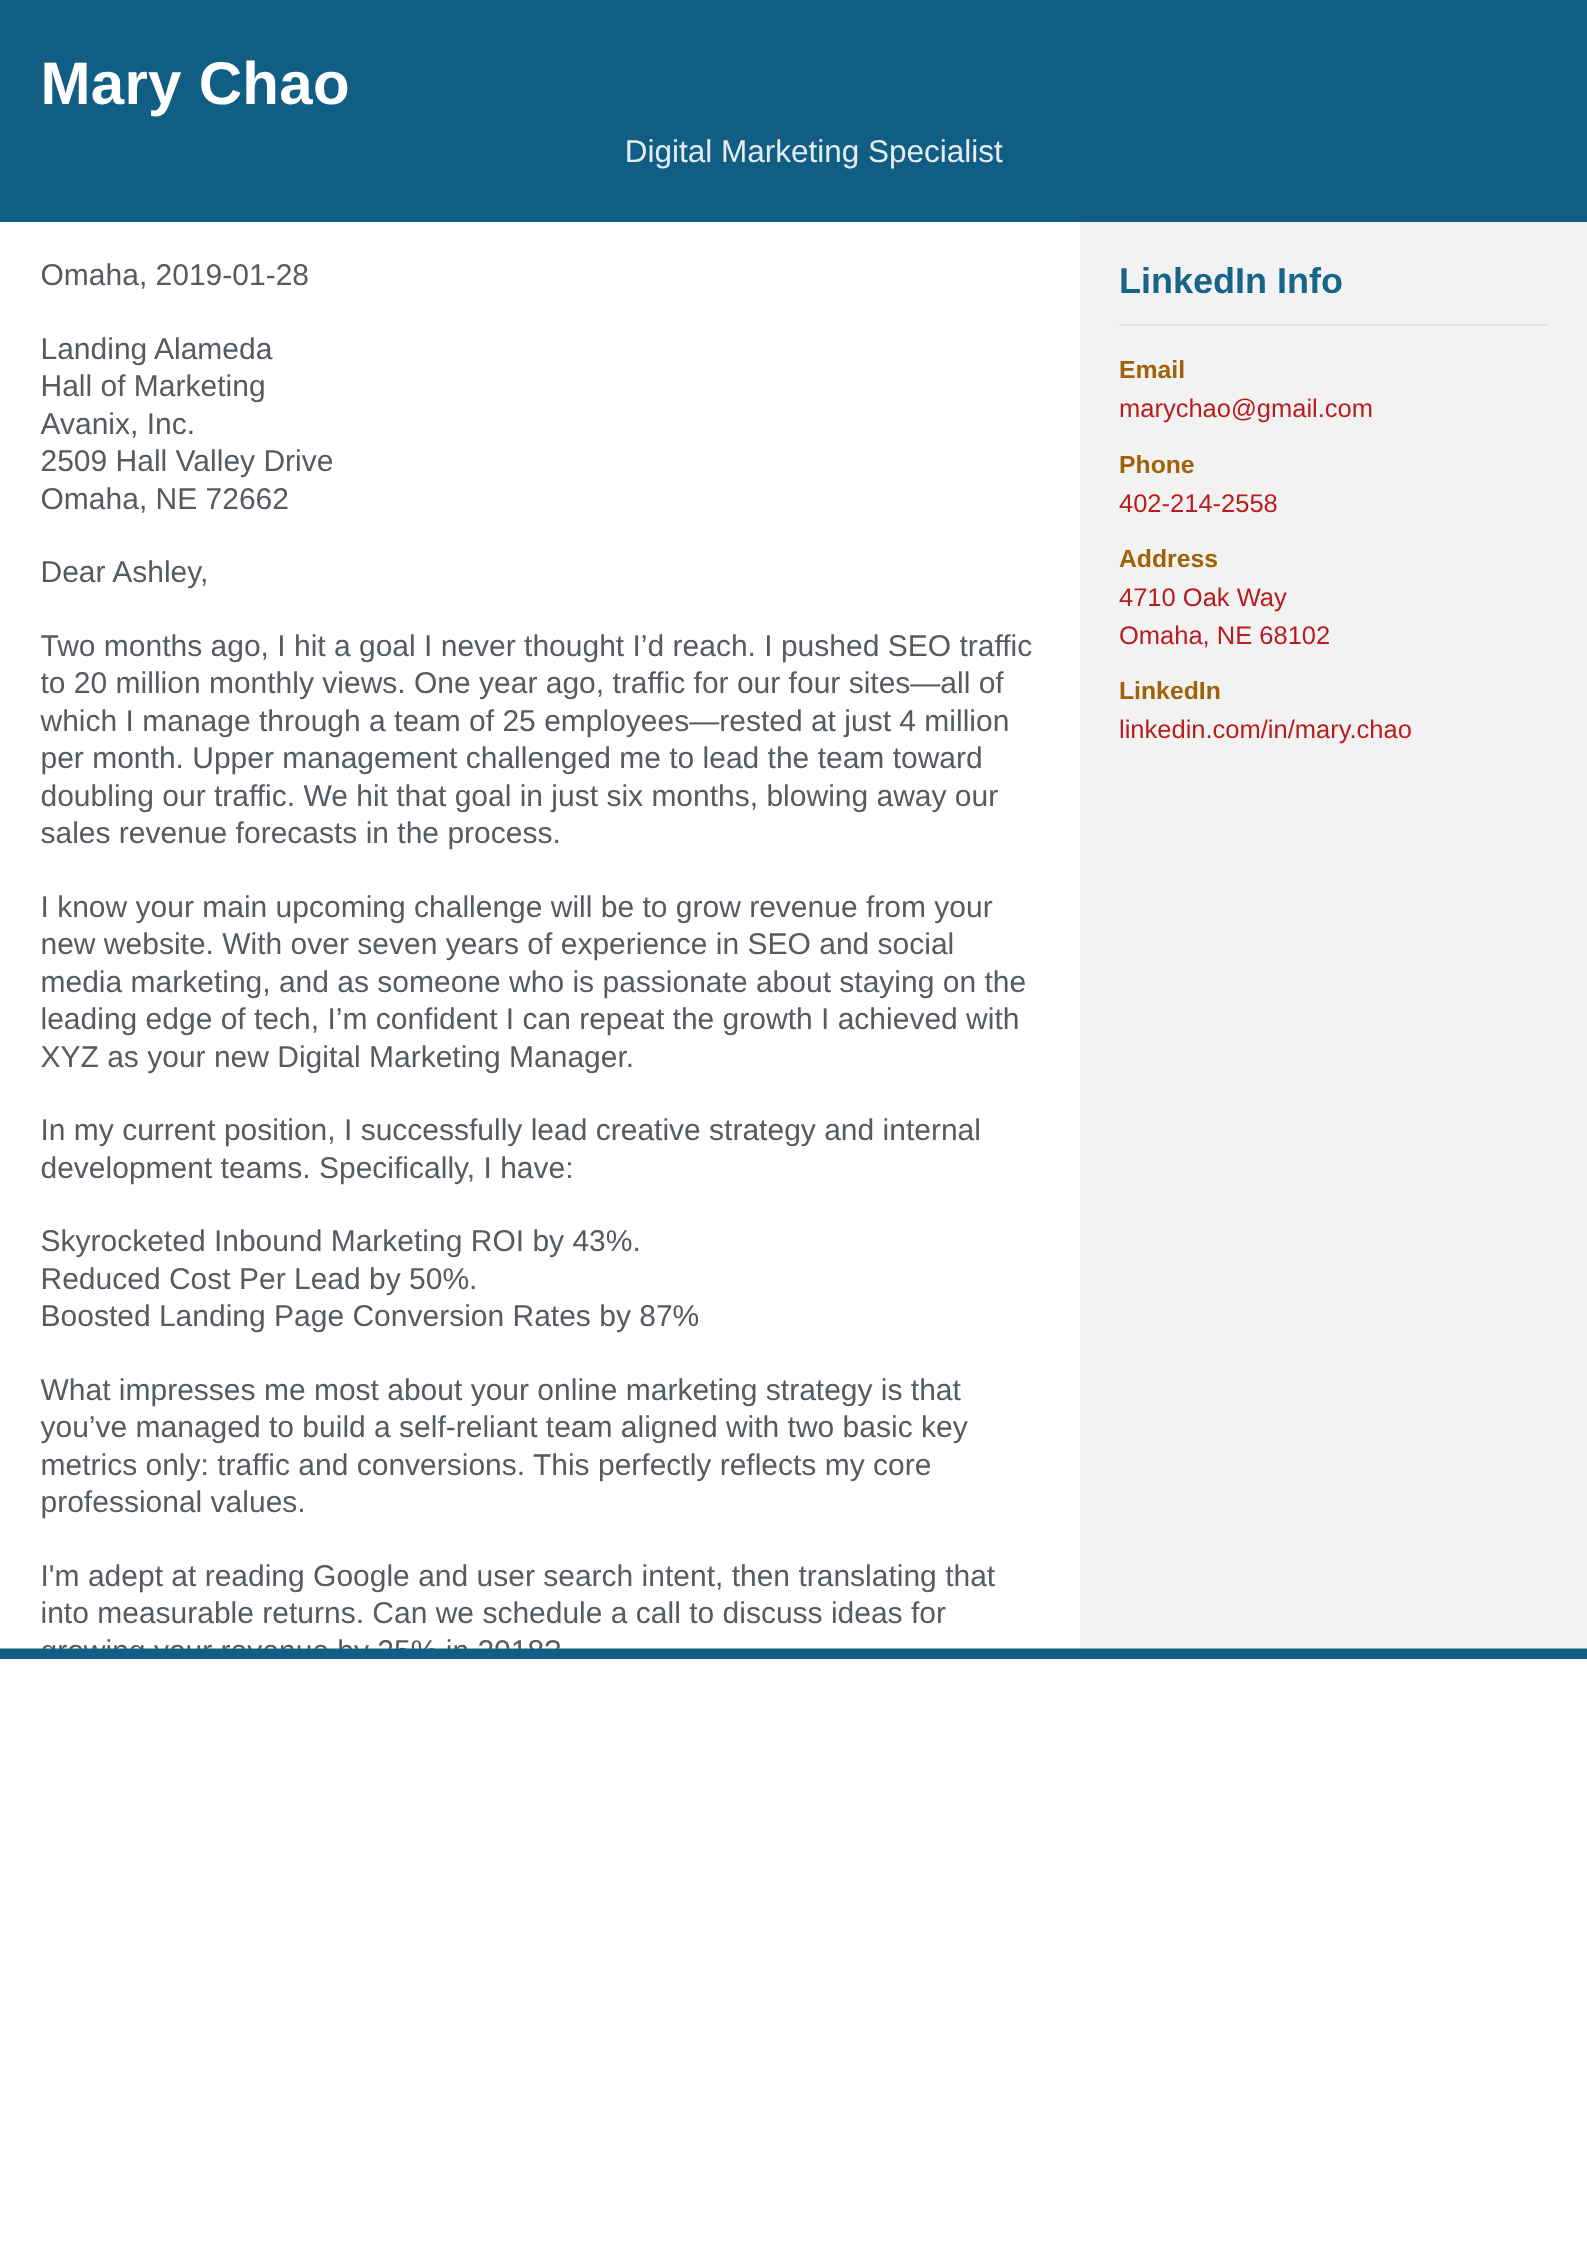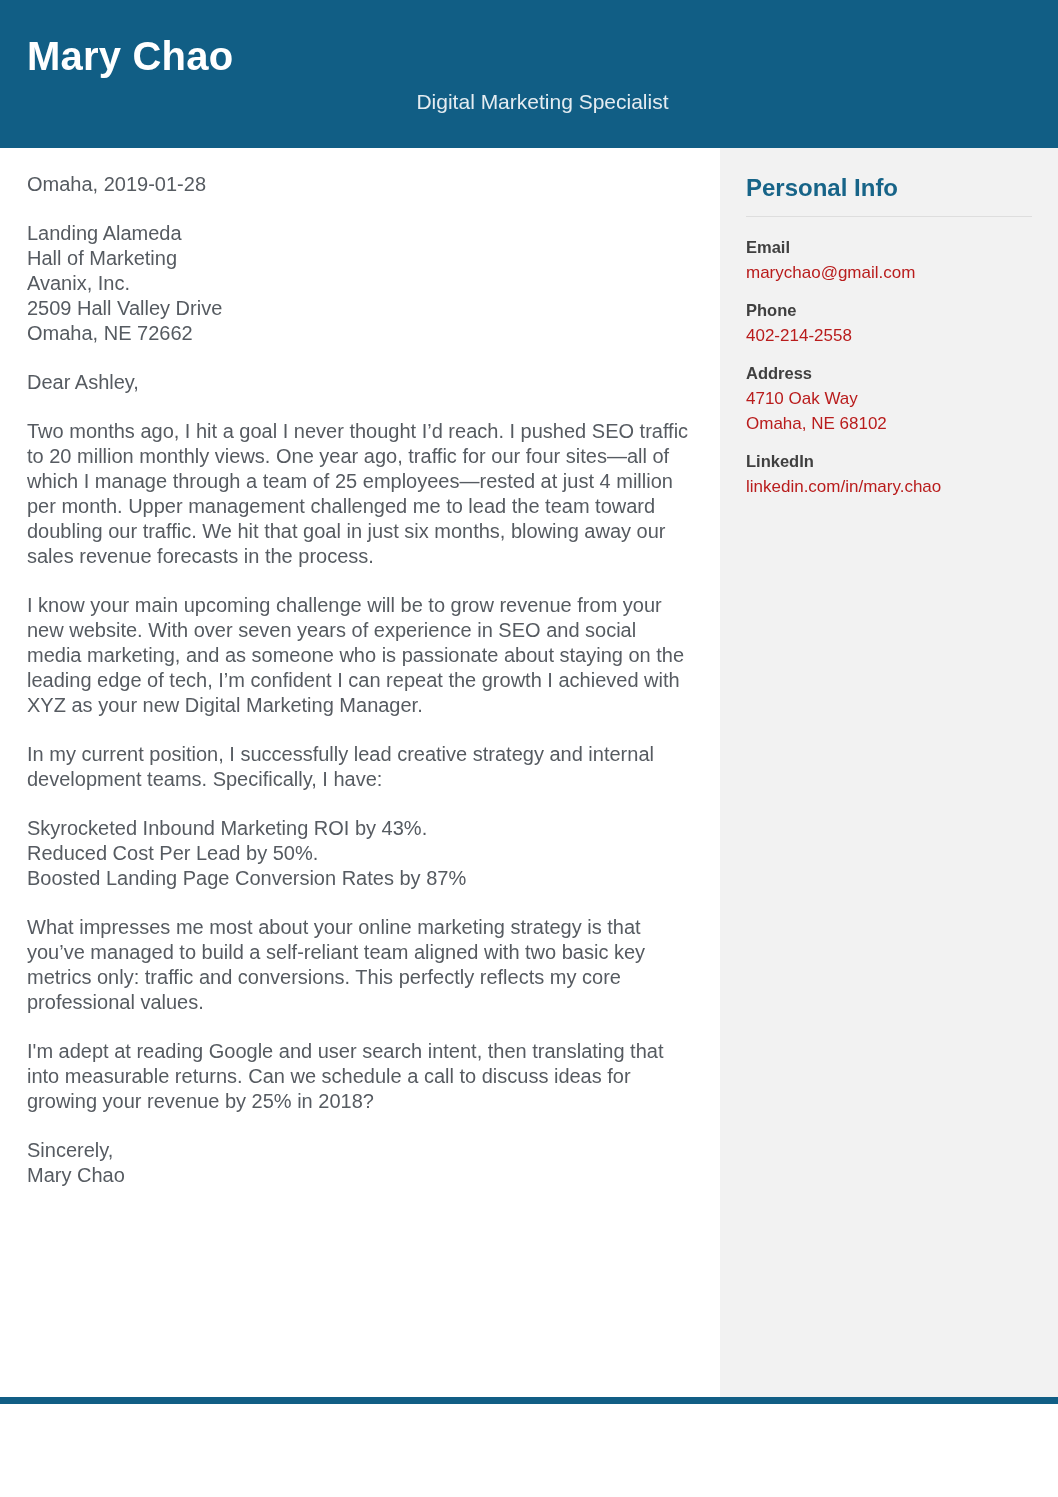--- a/index.html
+++ b/index.html
@@ -4,21 +4,21 @@
 <style>
   * { margin: 0; padding: 0; box-sizing: border-box; }
   html, body { background: #ffffff; }
   body {
     font-family: "Liberation Sans", "DejaVu Sans", sans-serif;
     width: 1058px;
   }
   .page {
     position: relative;
     width: 1058px;
-    height: 1404px;
+    height: 1106px;
     background: #ffffff;
     overflow: hidden;
   }
   
   .header {
     position: absolute;
     top: 0; left: 0; right: 0;
     height: 148px;
     background: var(--accent, #115e85);
     padding: 34px 0 0 27px;
@@ -53,21 +53,21 @@
     font-weight: bold;
     line-height: 1.2;
   }
   .sidebar-divider {
     border: none;
     border-top: 1px solid #dedede;
     margin: 13px 0 18px 0;
   }
   .info-group { margin-bottom: 13px; }
   .info-label {
-    color: #404040;
+    color: #a16207;
     font-size: 16.5px;
     font-weight: bold;
     line-height: 25px;
   }
   .info-value {
     color: #b91c1c;
     font-size: 17px;
     line-height: 25px;
   }
   
@@ -127,21 +127,21 @@
     <p class="block">What impresses me most about your online marketing strategy is that you’ve managed to build a self-reliant team aligned with two basic key metrics only: traffic and conversions. This perfectly reflects my core professional values.</p>
     <p class="block">I'm adept at reading Google and user search intent, then translating that into measurable returns. Can we schedule a call to discuss ideas for growing your revenue by 25% in 2018?</p>
 
     <div class="block">
       <div>Sincerely,</div>
       <div>Mary Chao</div>
     </div>
   </main>
 
   <aside class="sidebar">
-    <h2 class="sidebar-heading">Personal Info</h2>
+    <h2 class="sidebar-heading">LinkedIn Info</h2>
     <hr class="sidebar-divider">
 
     <div class="info-group">
       <div class="info-label">Email</div>
       <div class="info-value">marychao@gmail.com</div>
     </div>
 
     <div class="info-group">
       <div class="info-label">Phone</div>
       <div class="info-value">402-214-2558</div>

